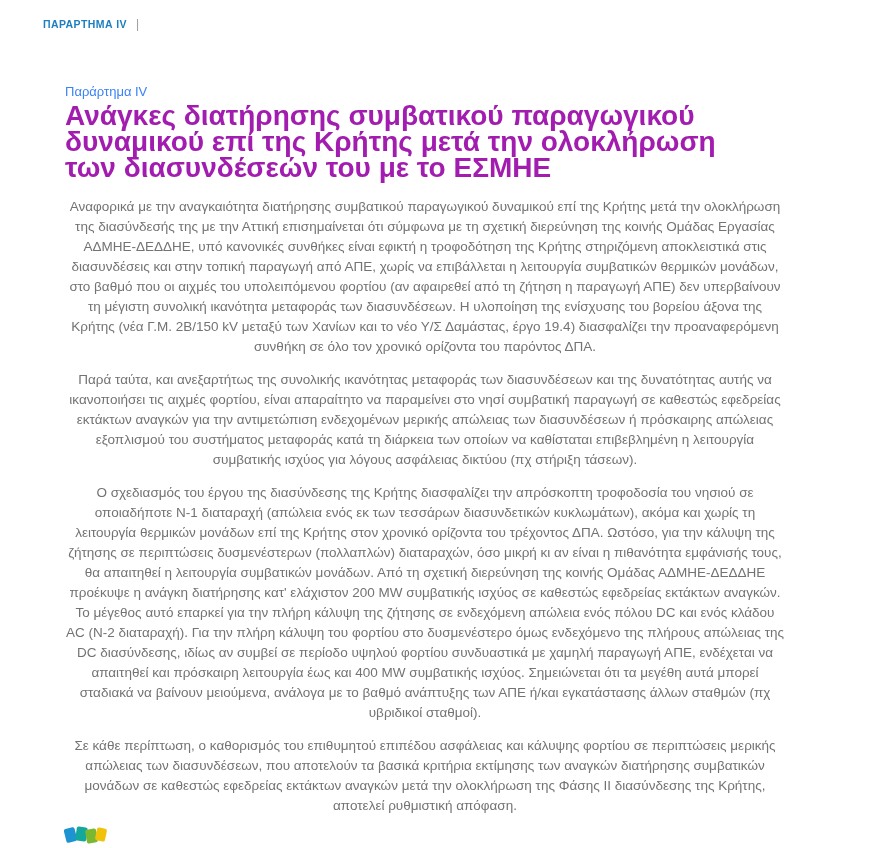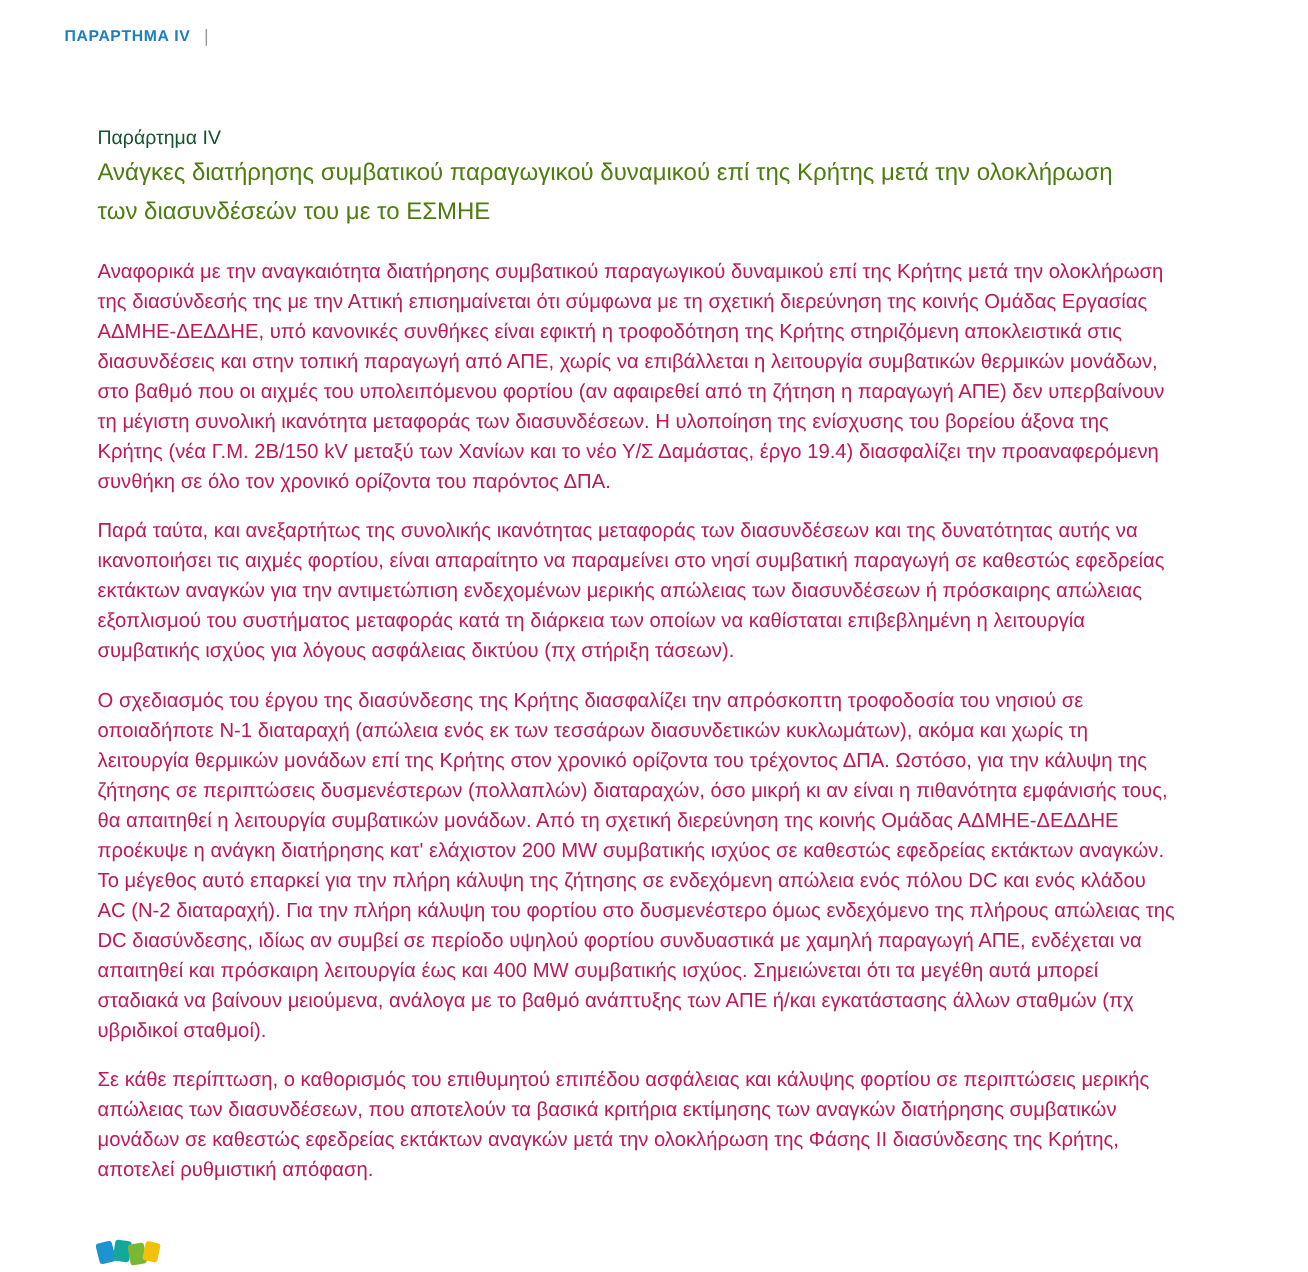--- a/index.html
+++ b/index.html
@@ -42,41 +42,41 @@
     line-height: 13.5px;
   }
   
   .content {
     position: absolute;
     left: 65px;
     top: 84px;
     width: 750px;
   }
   .kicker {
-    color: #14532d;
+    color: #3b82f6;
     font-size: 13px;
     font-weight: normal;
     line-height: 16px;
     margin-bottom: 3px;
   }
   .title {
-    color: #4d7c0f;
-    font-size: 16px;
-    font-weight: normal;
+    color: #a21caf;
+    font-size: 28px;
+    font-weight: bold;
     line-height: 26px;
     max-width: 690px;
     margin-bottom: 16px;
   }
   .body-text p {
-    color: #be185d;
+    color: #737373;
     font-size: 13.5px;
     line-height: 20px;
     margin-bottom: 13px;
     width: 720px;
-    text-align: left;
+    text-align: center;
   }
   
   .footer-logo {
     position: absolute;
     left: 64px;
     top: 824px;
     width: 44px;
     height: 22px;
   }
 </style>

